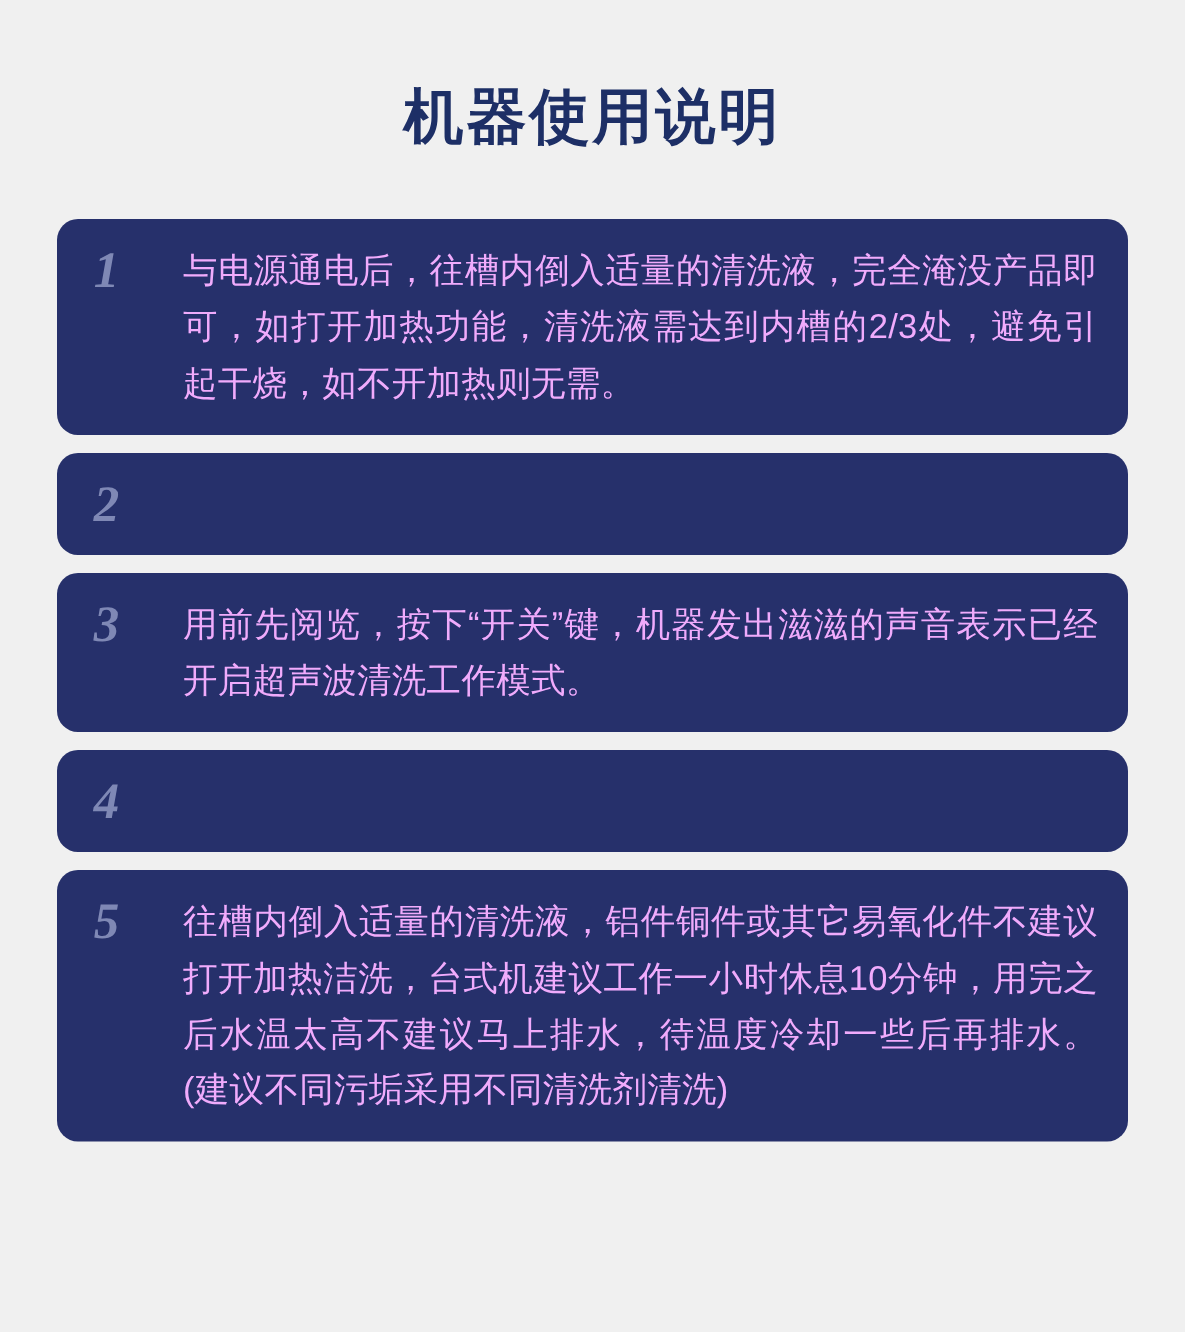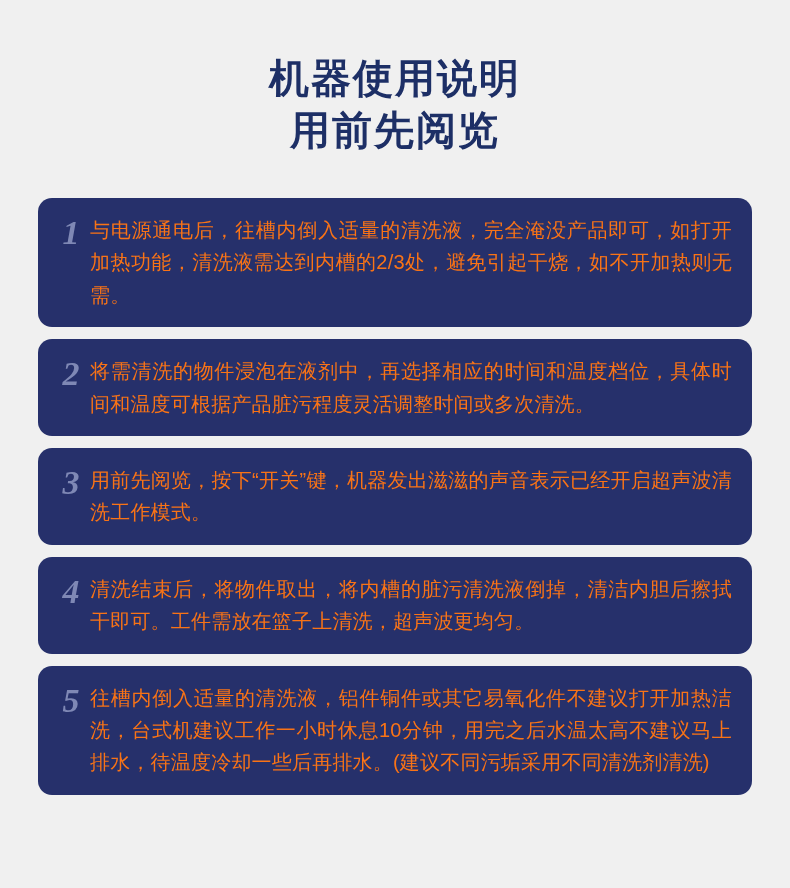--- a/index.html
+++ b/index.html
@@ -55,57 +55,55 @@
     font-size: 34px;
     font-weight: bold;
     font-style: italic;
     line-height: 1;
     text-align: center;
     padding-top: 2px;
     font-family: "Liberation Serif", serif;
   }
   .step-text {
     flex: 1 1 auto;
-    color: #f97316;
-    font-size: 20px;
+    color: #f0abfc;
+    font-size: 23px;
     line-height: 1.62;
     letter-spacing: 0.2px;
     text-align: justify;
+    margin-left: 32px;
   }
 </style>
 </head>
 <body>
 
 <div class="page">
 
   <div class="header">
     <div class="title-line">机器使用说明</div>
-    <div class="title-line">用前先阅览</div>
   </div>
 
   <div class="steps">
 
     <div class="step">
       <div class="step-num">1</div>
       <div class="step-text">与电源通电后，往槽内倒入适量的清洗液，完全淹没产品即可，如打开加热功能，清洗液需达到内槽的2/3处，避免引起干烧，如不开加热则无需。</div>
     </div>
 
     <div class="step">
       <div class="step-num">2</div>
-      <div class="step-text">将需清洗的物件浸泡在液剂中，再选择相应的时间和温度档位，具体时间和温度可根据产品脏污程度灵活调整时间或多次清洗。</div>
     </div>
 
     <div class="step">
       <div class="step-num">3</div>
       <div class="step-text">用前先阅览，按下“开关”键，机器发出滋滋的声音表示已经开启超声波清洗工作模式。</div>
     </div>
 
     <div class="step">
       <div class="step-num">4</div>
-      <div class="step-text">清洗结束后，将物件取出，将内槽的脏污清洗液倒掉，清洁内胆后擦拭干即可。工件需放在篮子上清洗，超声波更均匀。</div>
     </div>
 
     <div class="step">
       <div class="step-num">5</div>
       <div class="step-text">往槽内倒入适量的清洗液，铝件铜件或其它易氧化件不建议打开加热洁洗，台式机建议工作一小时休息10分钟，用完之后水温太高不建议马上排水，待温度冷却一些后再排水。(建议不同污垢采用不同清洗剂清洗)</div>
     </div>
 
   </div>
 </div>
 

